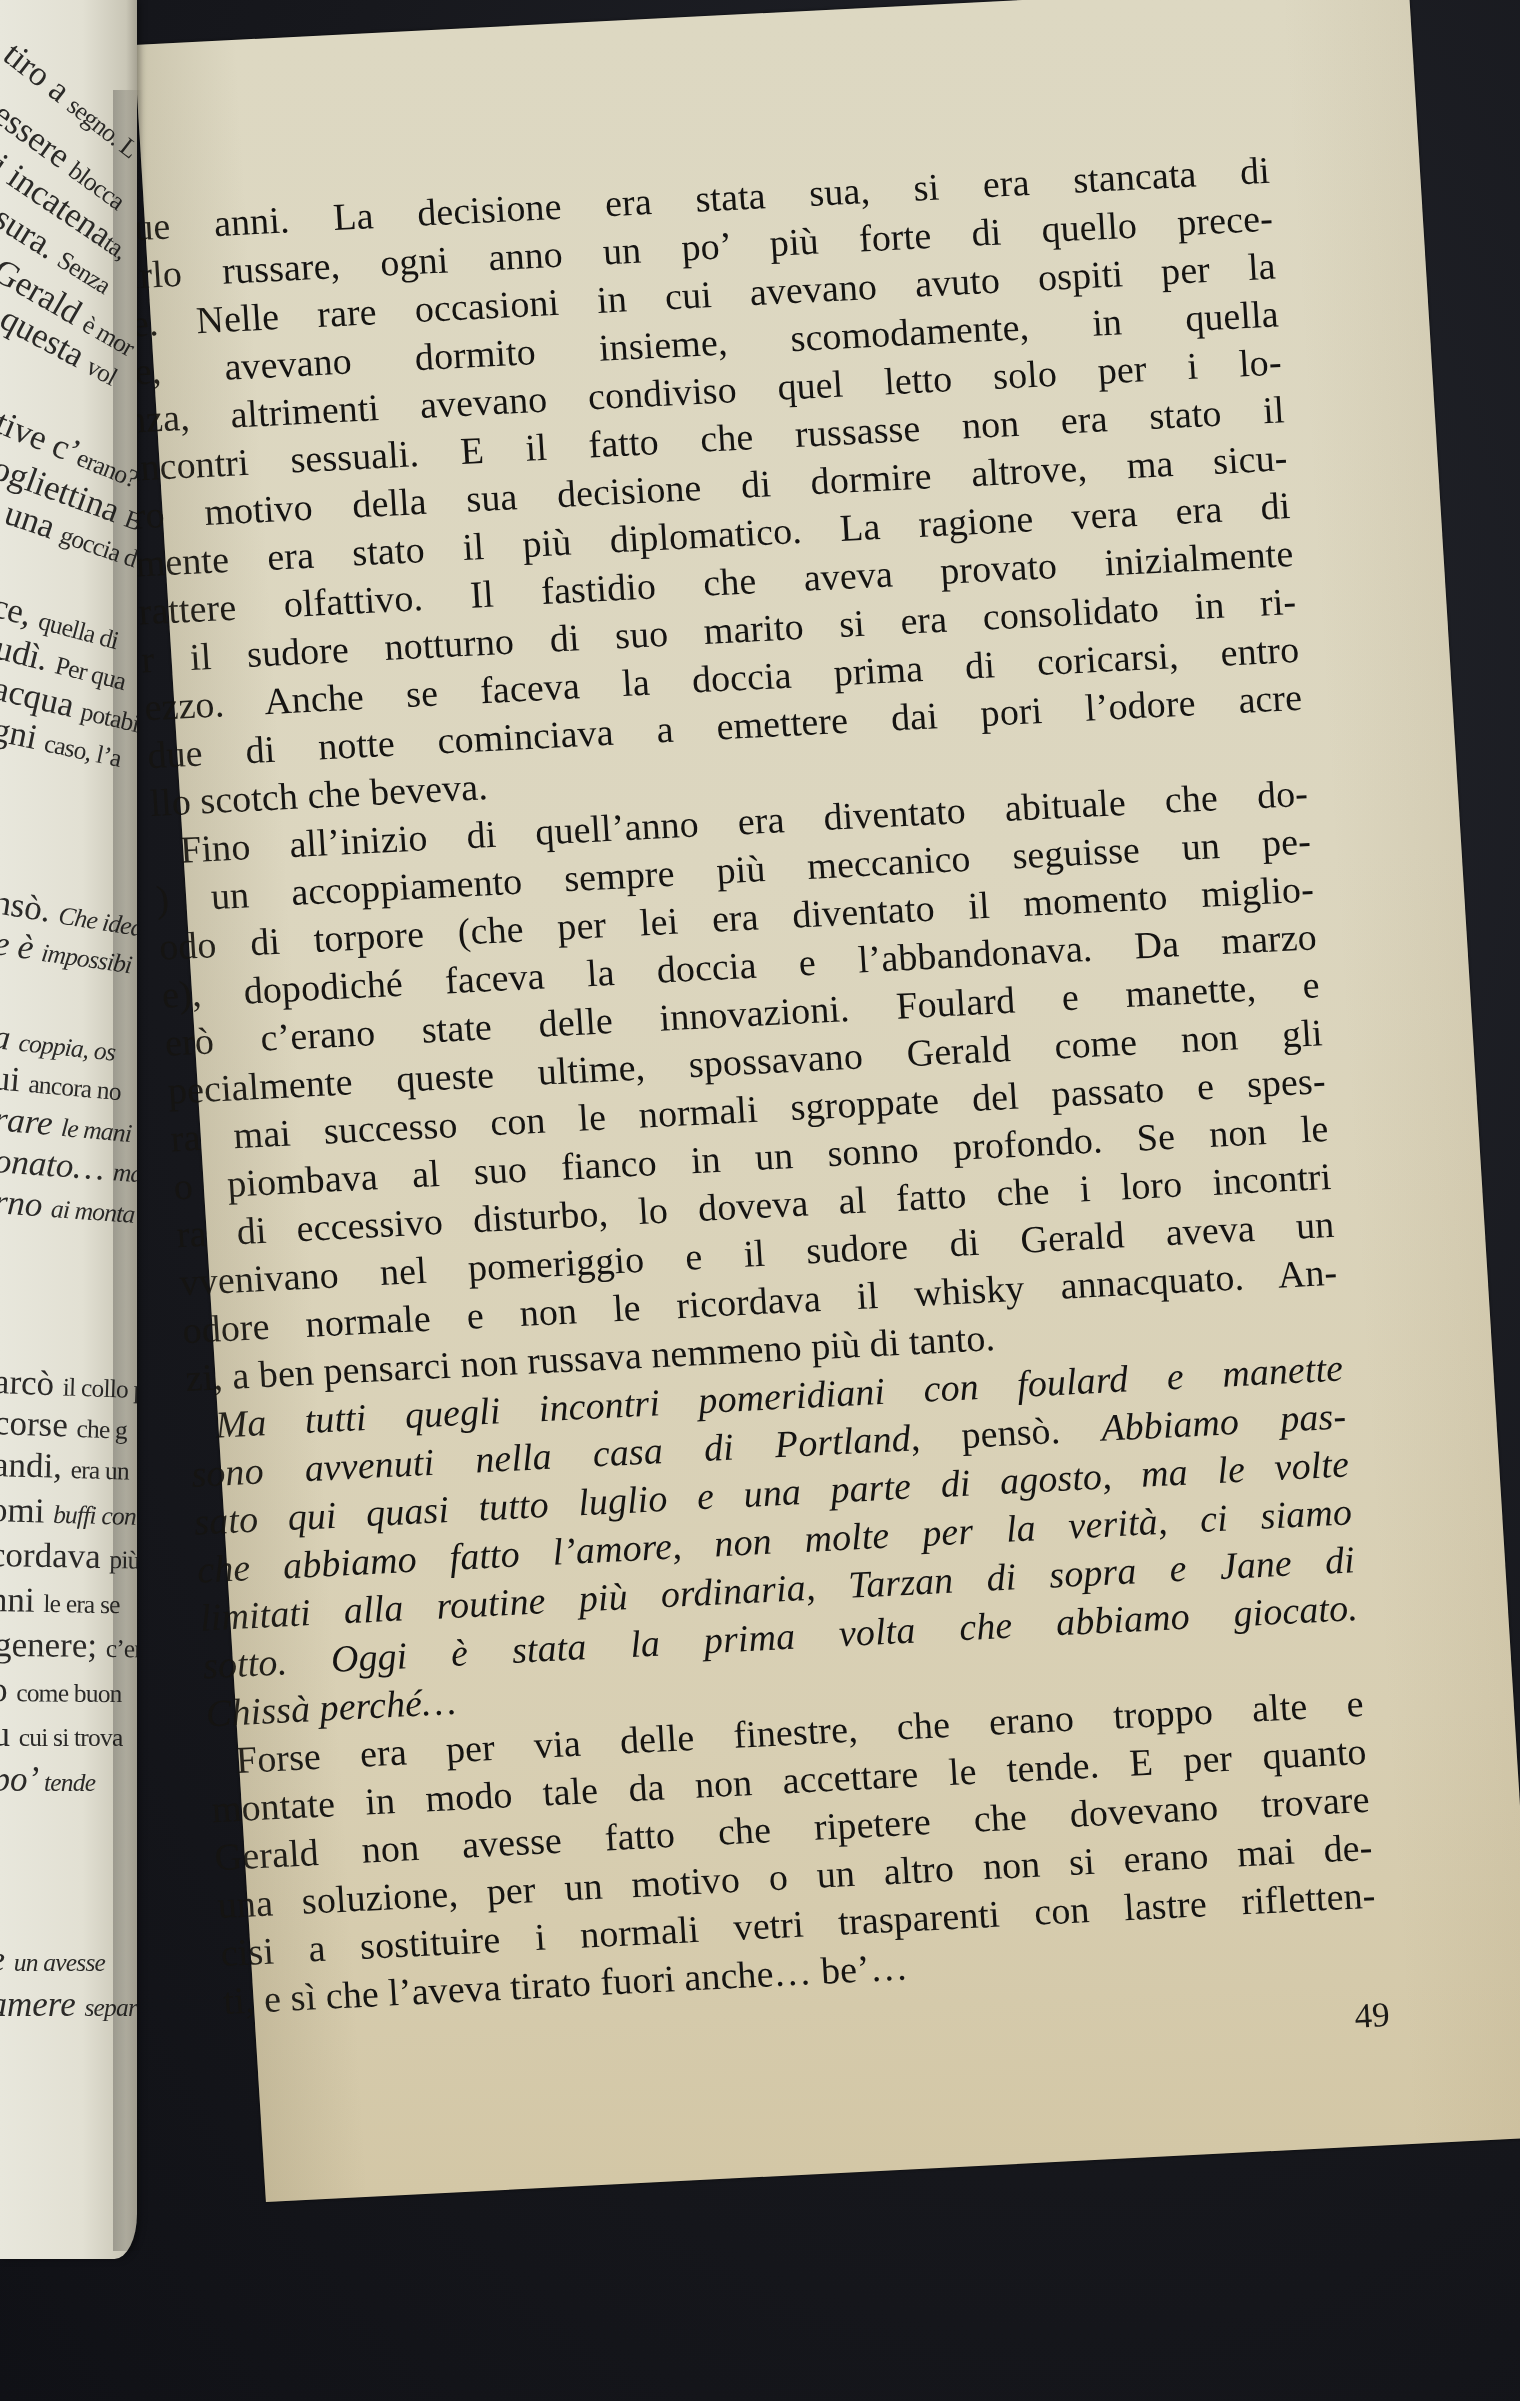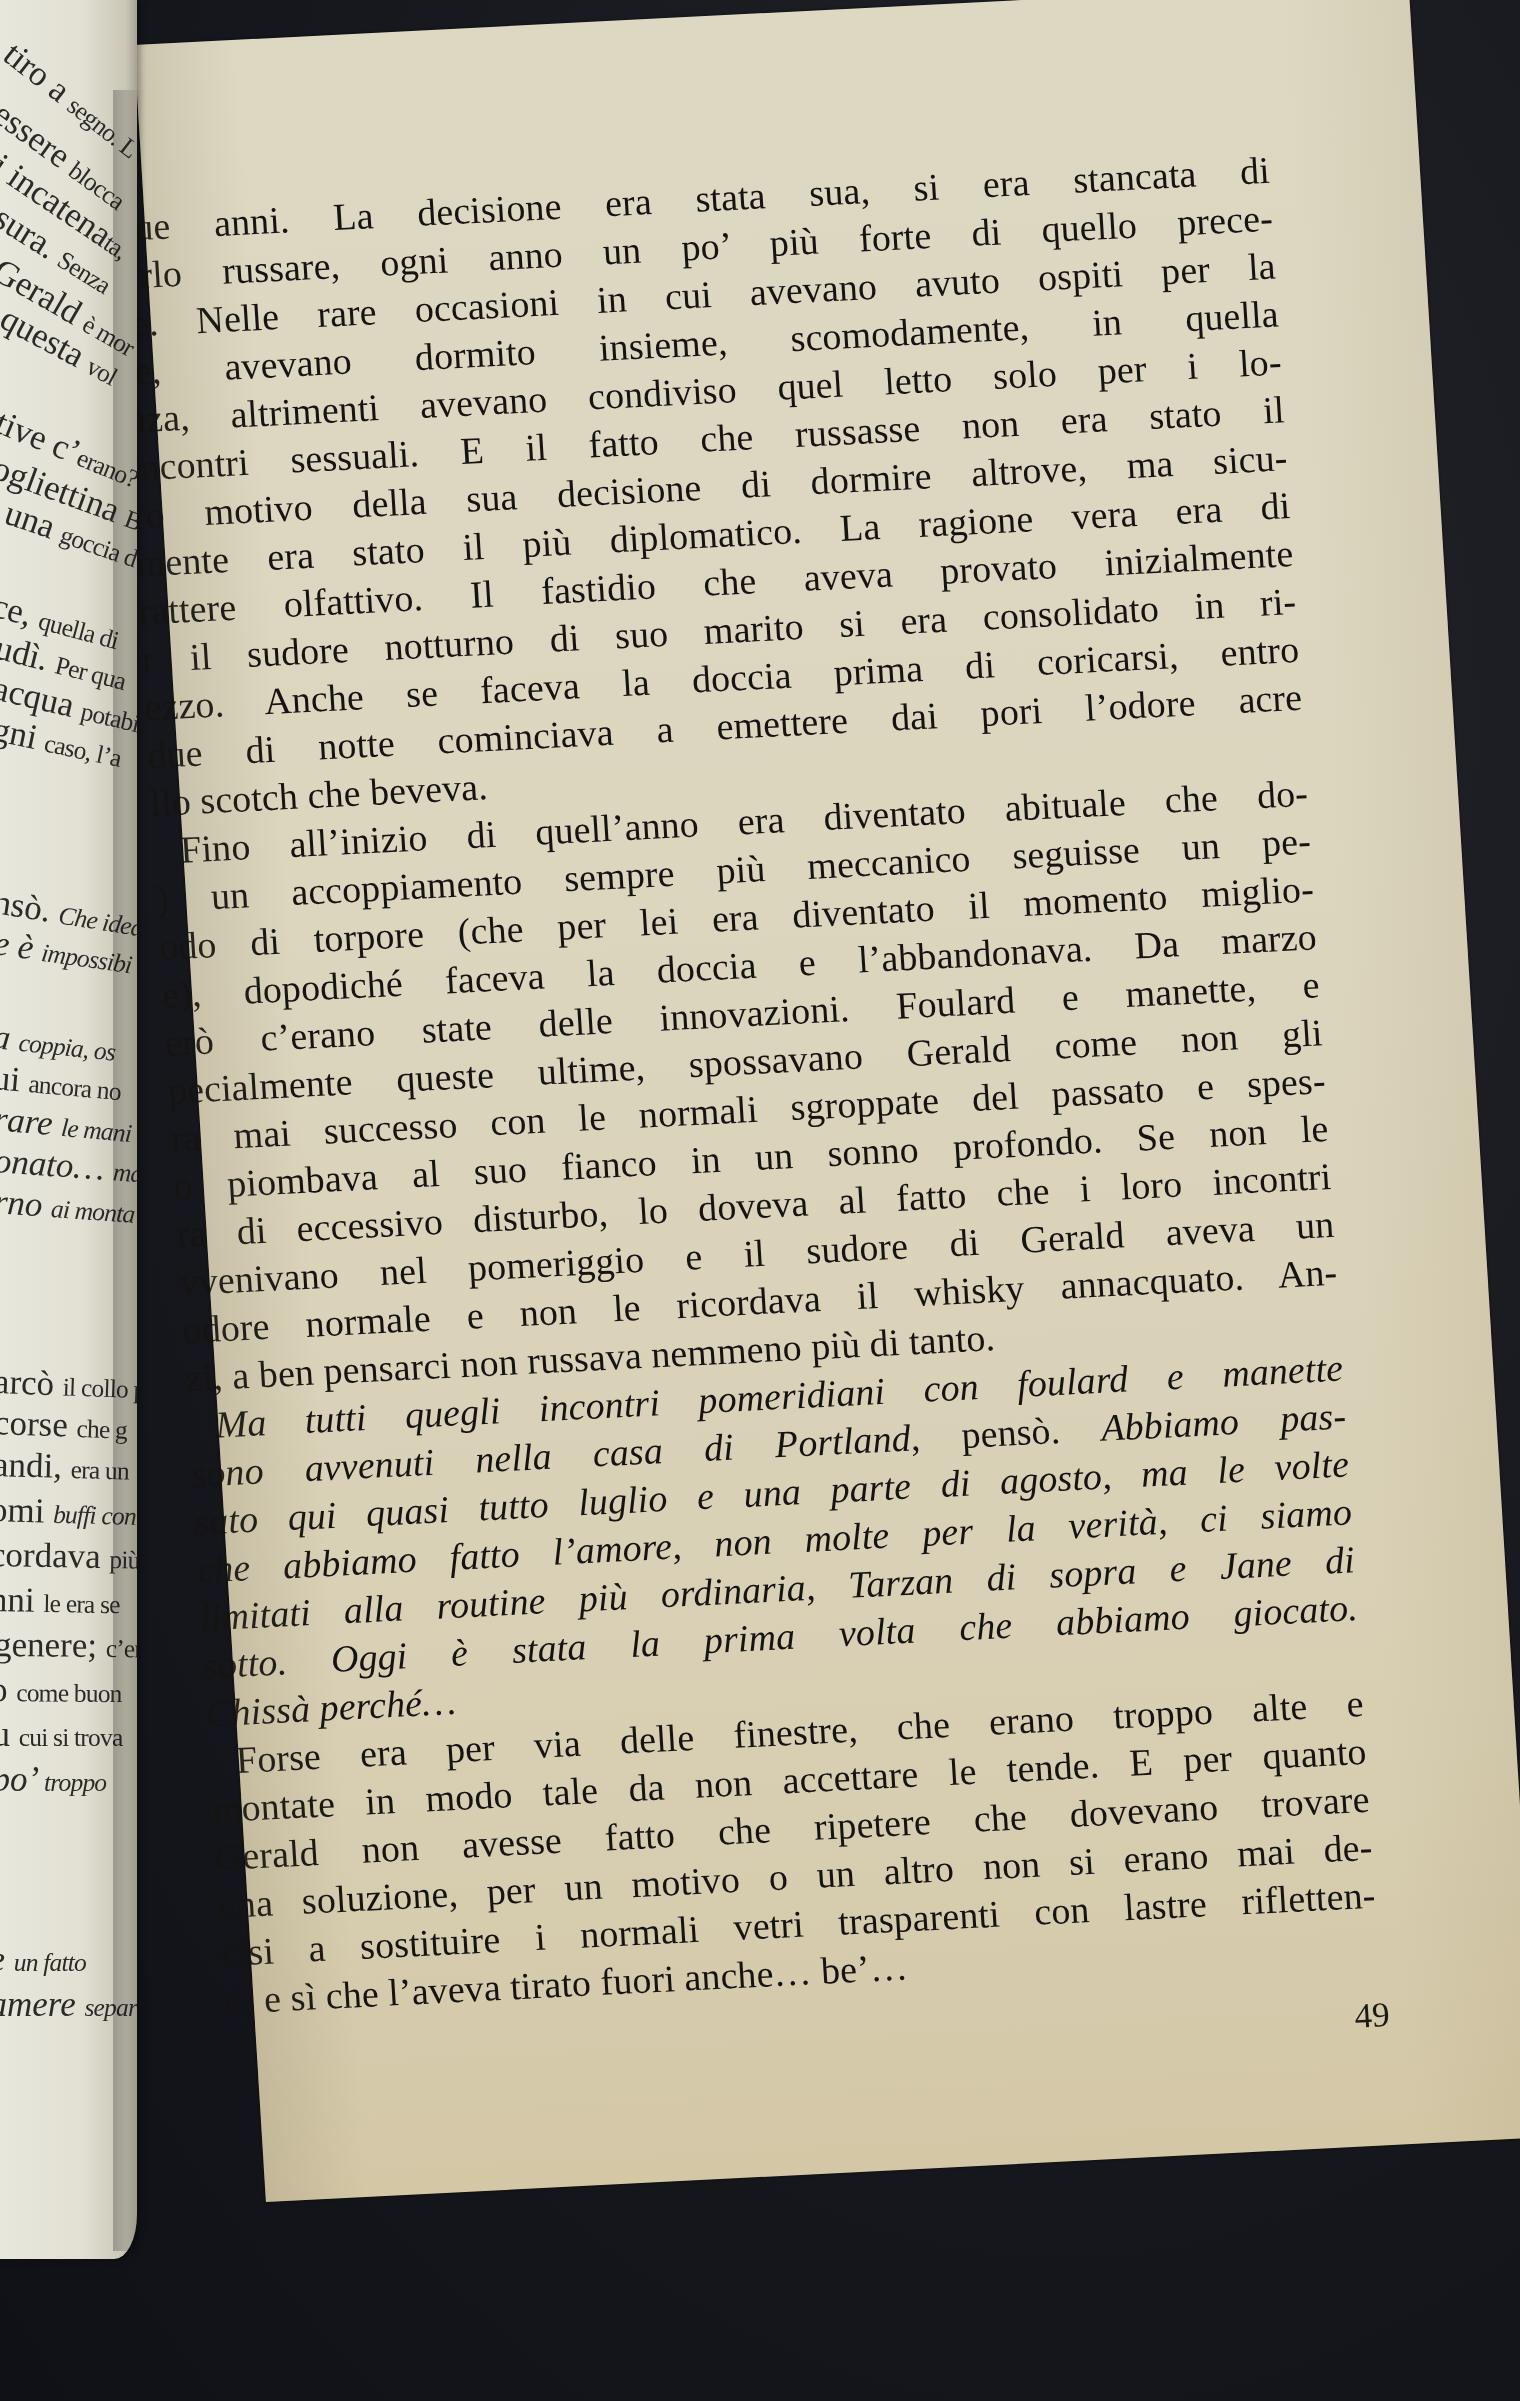--- a/index.html
+++ b/index.html
@@ -147,19 +147,19 @@
 
   <div class="left-line" style="top:1362px;left:-6px;transform:rotate(2deg);"><span>arcò </span><span class="small">il collo p</span></div>
   <div class="left-line" style="top:1403px;left:-6px;transform:rotate(2deg);"><span>corse </span><span class="small">che g</span></div>
   <div class="left-line" style="top:1445px;left:-7.5px;transform:rotate(1.5deg);"><span>andi, </span><span class="small">era un</span></div>
   <div class="left-line" style="top:1490px;left:-10.5px;transform:rotate(1.5deg);"><span>omi </span><span class="small it">buffi con</span></div>
   <div class="left-line" style="top:1535px;left:-10.5px;transform:rotate(1deg);"><span>cordava </span><span class="small">più la</span></div>
   <div class="left-line" style="top:1580px;left:-10.5px;transform:rotate(1deg);"><span>nni </span><span class="small">le era se</span></div>
   <div class="left-line" style="top:1625px;left:-6px;transform:rotate(0.5deg);"><span>genere; </span><span class="small">c’era</span></div>
   <div class="left-line" style="top:1670px;left:-10.5px;transform:rotate(0.5deg);"><span>o </span><span class="small">come buon</span></div>
   <div class="left-line" style="top:1715px;left:-7.5px;"><span>u </span><span class="small">cui si trova</span></div>
-  <div class="left-line it" style="top:1760px;left:-7.5px;"><span>po’ </span><span class="small">troppo</span></div>
+  <div class="left-line it" style="top:1760px;left:-7.5px;"><span>po’ </span><span class="small">tende</span></div>
 
-  <div class="left-line it" style="top:1940px;left:-10.5px;"><span>e </span><span class="small">un fatto</span></div>
+  <div class="left-line it" style="top:1940px;left:-10.5px;"><span>e </span><span class="small">un avesse</span></div>
   <div class="left-line it" style="top:1985px;left:-10.5px;"><span>amere </span><span class="small">separ</span></div>
 </div>
 <div class="page-edge-shadow"></div>
 
 
 </body></html>

